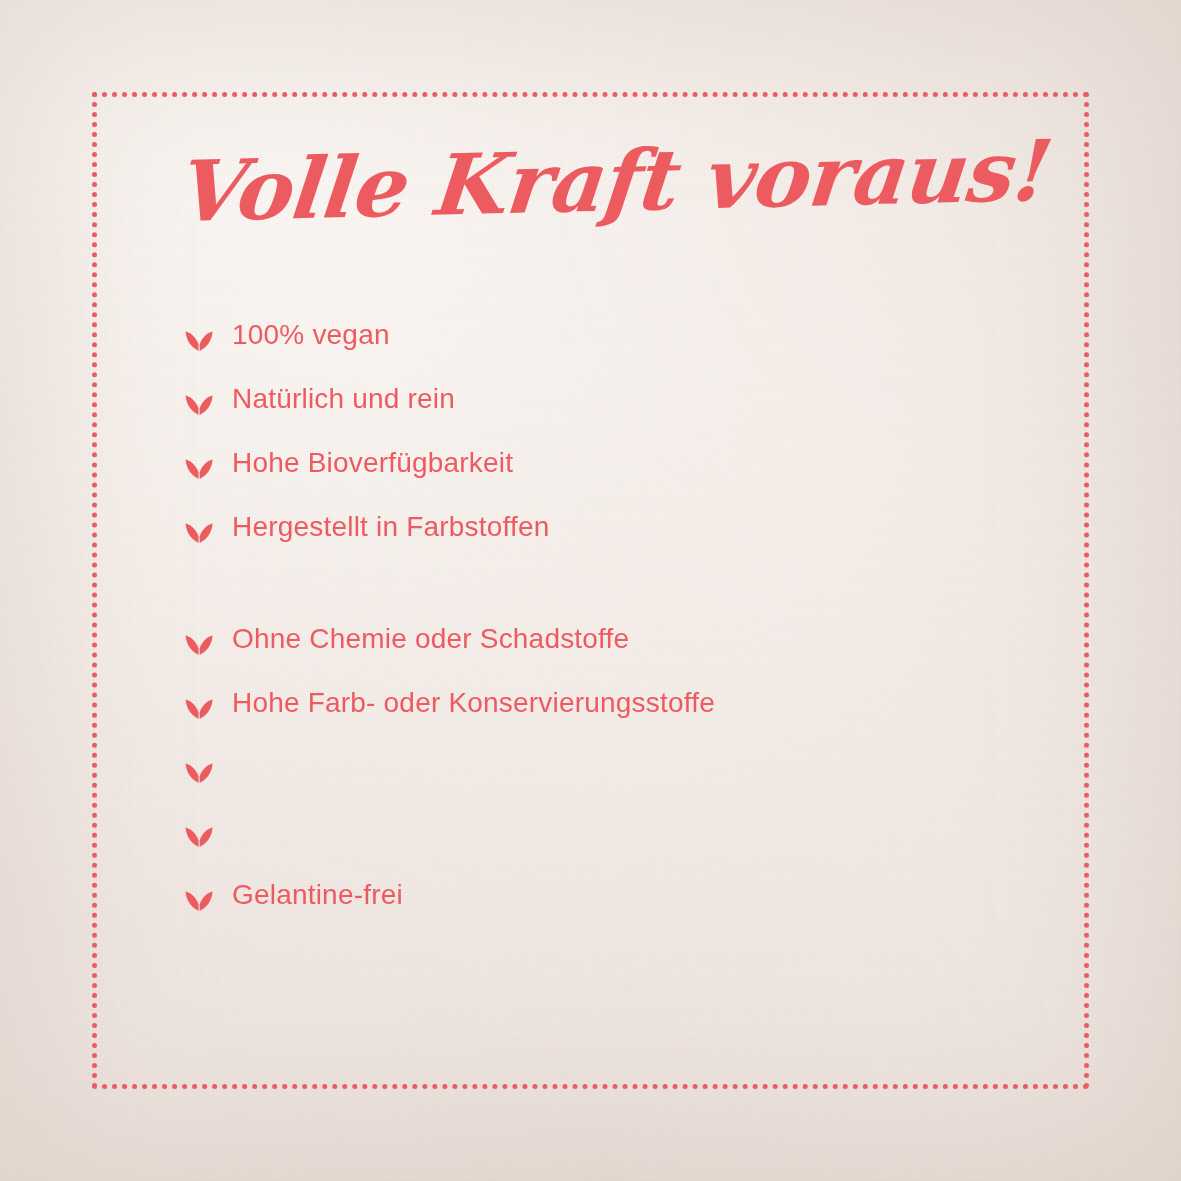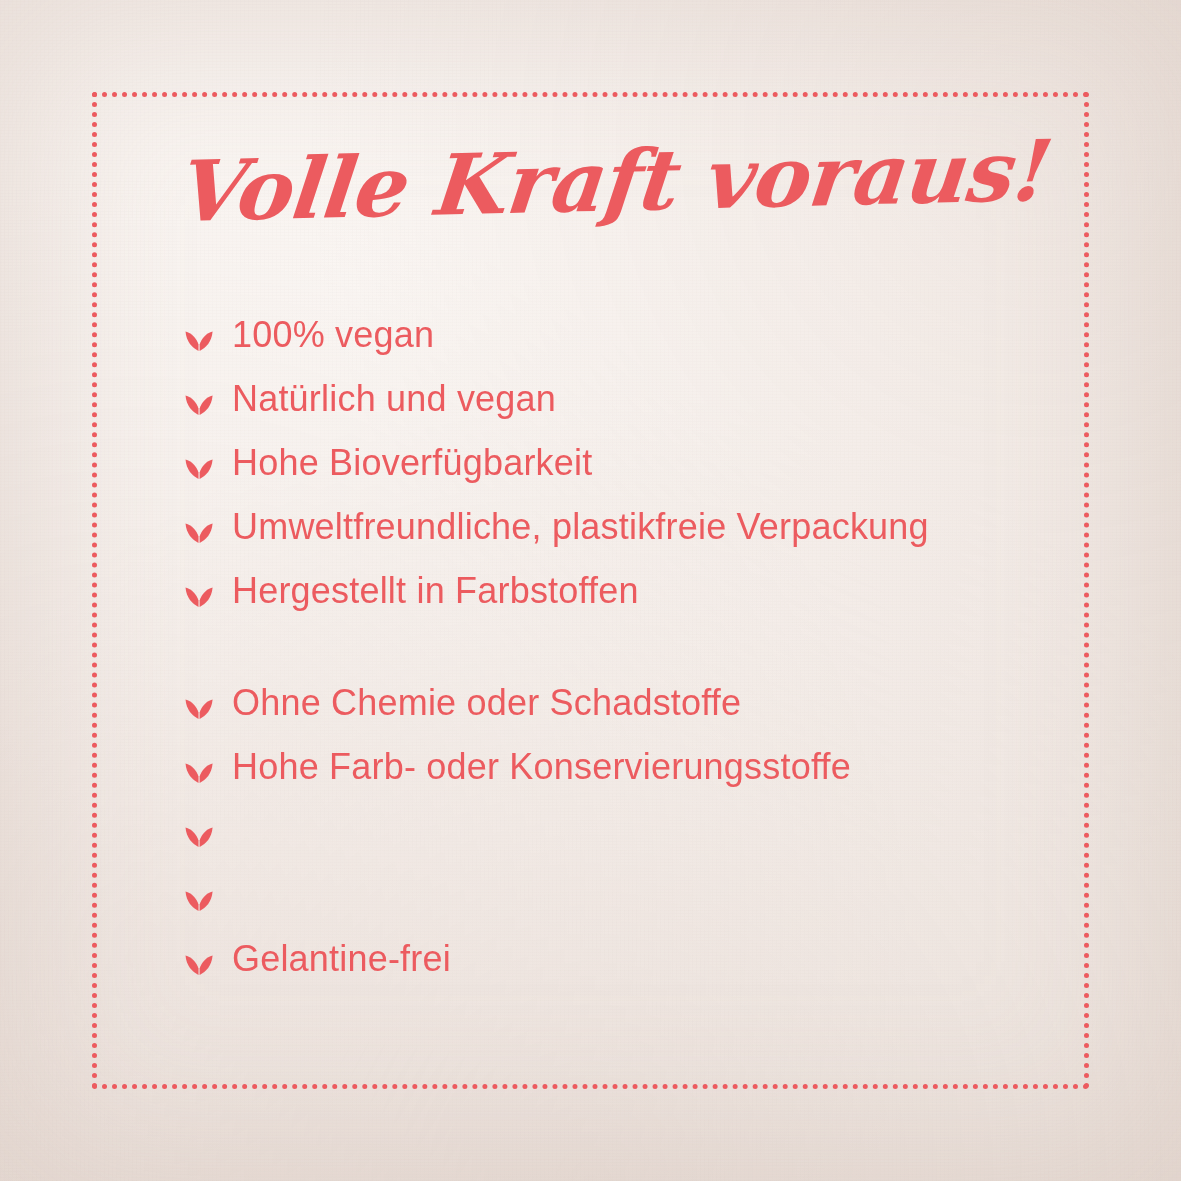--- a/index.html
+++ b/index.html
@@ -92,21 +92,21 @@
   .leaf-icon {
     flex: 0 0 auto;
     width: 34px;
     height: 34px;
     display: block;
     position: relative;
     top: 2px;
   }
   .item-label {
     color: #ec5b5f;
-    font-size: 36px;
+    font-size: 28px;
     line-height: 1.1;
     font-weight: 400;
     letter-spacing: .2px;
     white-space: nowrap;
   }
 </style>
 </head>
 <body>
 
 <div class="poster">
@@ -123,35 +123,28 @@
             <path d="M16.5 31 C10 27.5 4.5 22 3.5 11.5 C9.5 13 14.5 18 16.5 24.5 Z" fill="#ec5b5f"></path>
             <path d="M17.6 31 C24.2 27.5 29.6 22 30.6 11.5 C24.6 13 19.6 18 17.6 24.5 Z" fill="#ec5b5f"></path>
           </svg>
           <span class="item-label">100% vegan</span>
         </li>
         <li class="list-item">
           <svg class="leaf-icon" viewBox="0 0 34 34">
             <path d="M16.5 31 C10 27.5 4.5 22 3.5 11.5 C9.5 13 14.5 18 16.5 24.5 Z" fill="#ec5b5f"></path>
             <path d="M17.6 31 C24.2 27.5 29.6 22 30.6 11.5 C24.6 13 19.6 18 17.6 24.5 Z" fill="#ec5b5f"></path>
           </svg>
-          <span class="item-label">Natürlich und vegan</span>
+          <span class="item-label">Natürlich und rein</span>
         </li>
         <li class="list-item">
           <svg class="leaf-icon" viewBox="0 0 34 34">
             <path d="M16.5 31 C10 27.5 4.5 22 3.5 11.5 C9.5 13 14.5 18 16.5 24.5 Z" fill="#ec5b5f"></path>
             <path d="M17.6 31 C24.2 27.5 29.6 22 30.6 11.5 C24.6 13 19.6 18 17.6 24.5 Z" fill="#ec5b5f"></path>
           </svg>
           <span class="item-label">Hohe Bioverfügbarkeit</span>
-        </li>
-        <li class="list-item">
-          <svg class="leaf-icon" viewBox="0 0 34 34">
-            <path d="M16.5 31 C10 27.5 4.5 22 3.5 11.5 C9.5 13 14.5 18 16.5 24.5 Z" fill="#ec5b5f"></path>
-            <path d="M17.6 31 C24.2 27.5 29.6 22 30.6 11.5 C24.6 13 19.6 18 17.6 24.5 Z" fill="#ec5b5f"></path>
-          </svg>
-          <span class="item-label">Umweltfreundliche, plastikfreie Verpackung</span>
         </li>
         <li class="list-item">
           <svg class="leaf-icon" viewBox="0 0 34 34">
             <path d="M16.5 31 C10 27.5 4.5 22 3.5 11.5 C9.5 13 14.5 18 16.5 24.5 Z" fill="#ec5b5f"></path>
             <path d="M17.6 31 C24.2 27.5 29.6 22 30.6 11.5 C24.6 13 19.6 18 17.6 24.5 Z" fill="#ec5b5f"></path>
           </svg>
           <span class="item-label">Hergestellt in Farbstoffen</span>
         </li>
         <li class="list-item spacer-before">
           <svg class="leaf-icon" viewBox="0 0 34 34">

